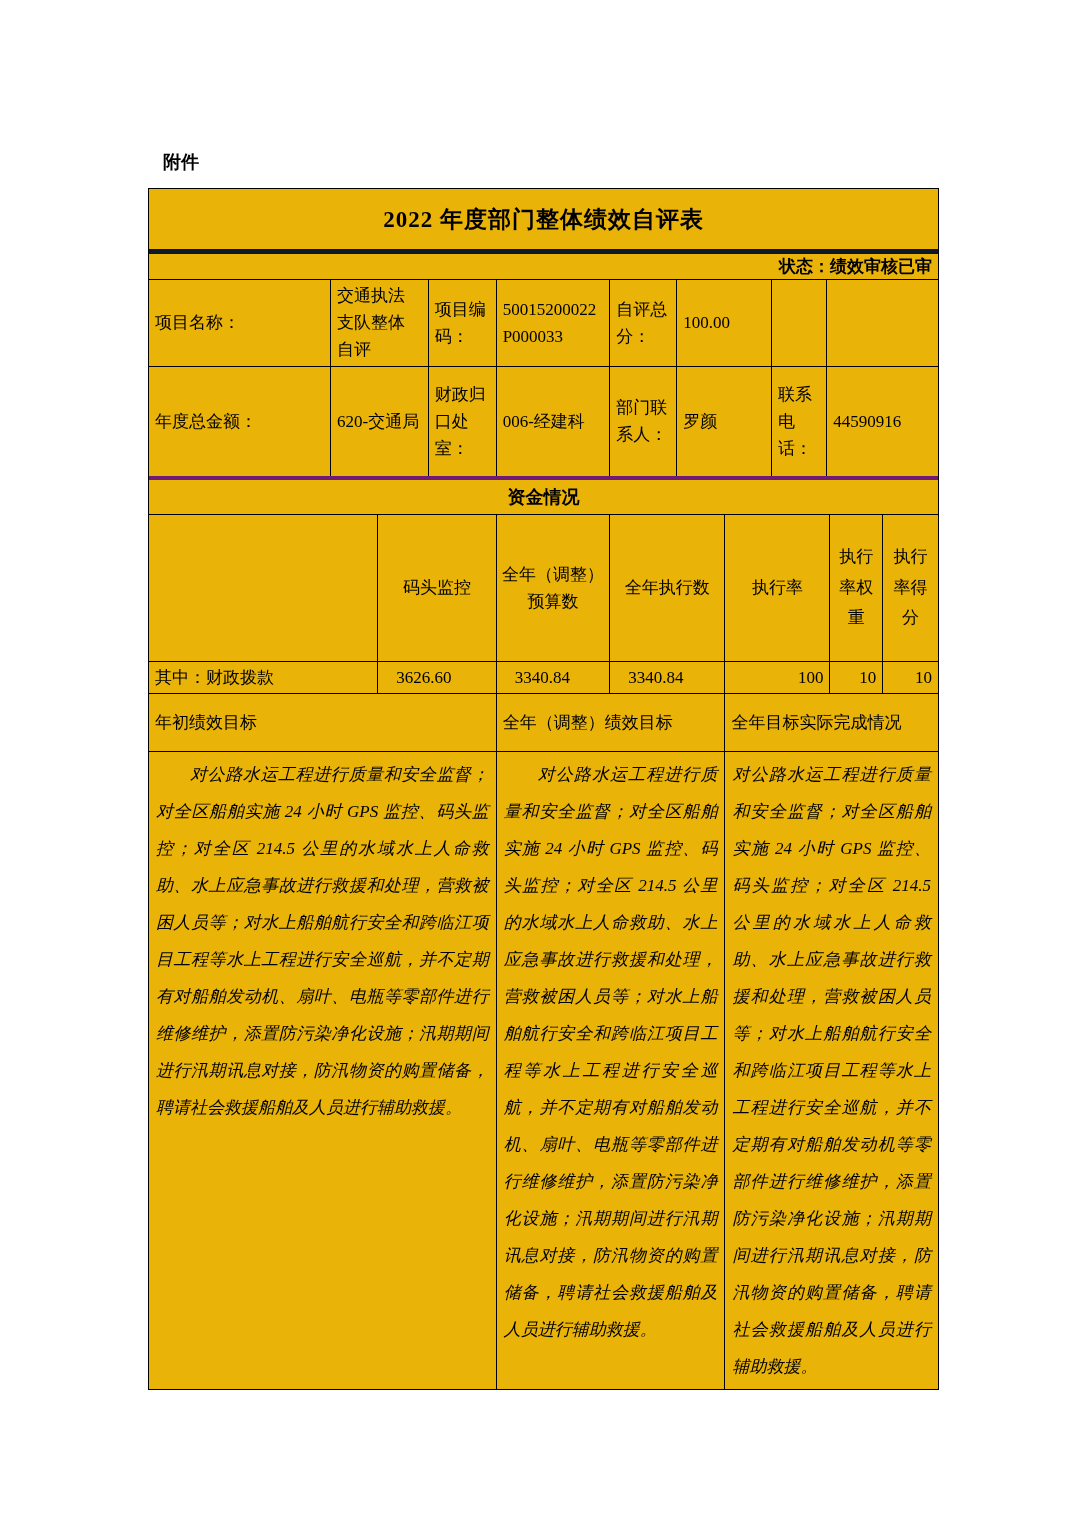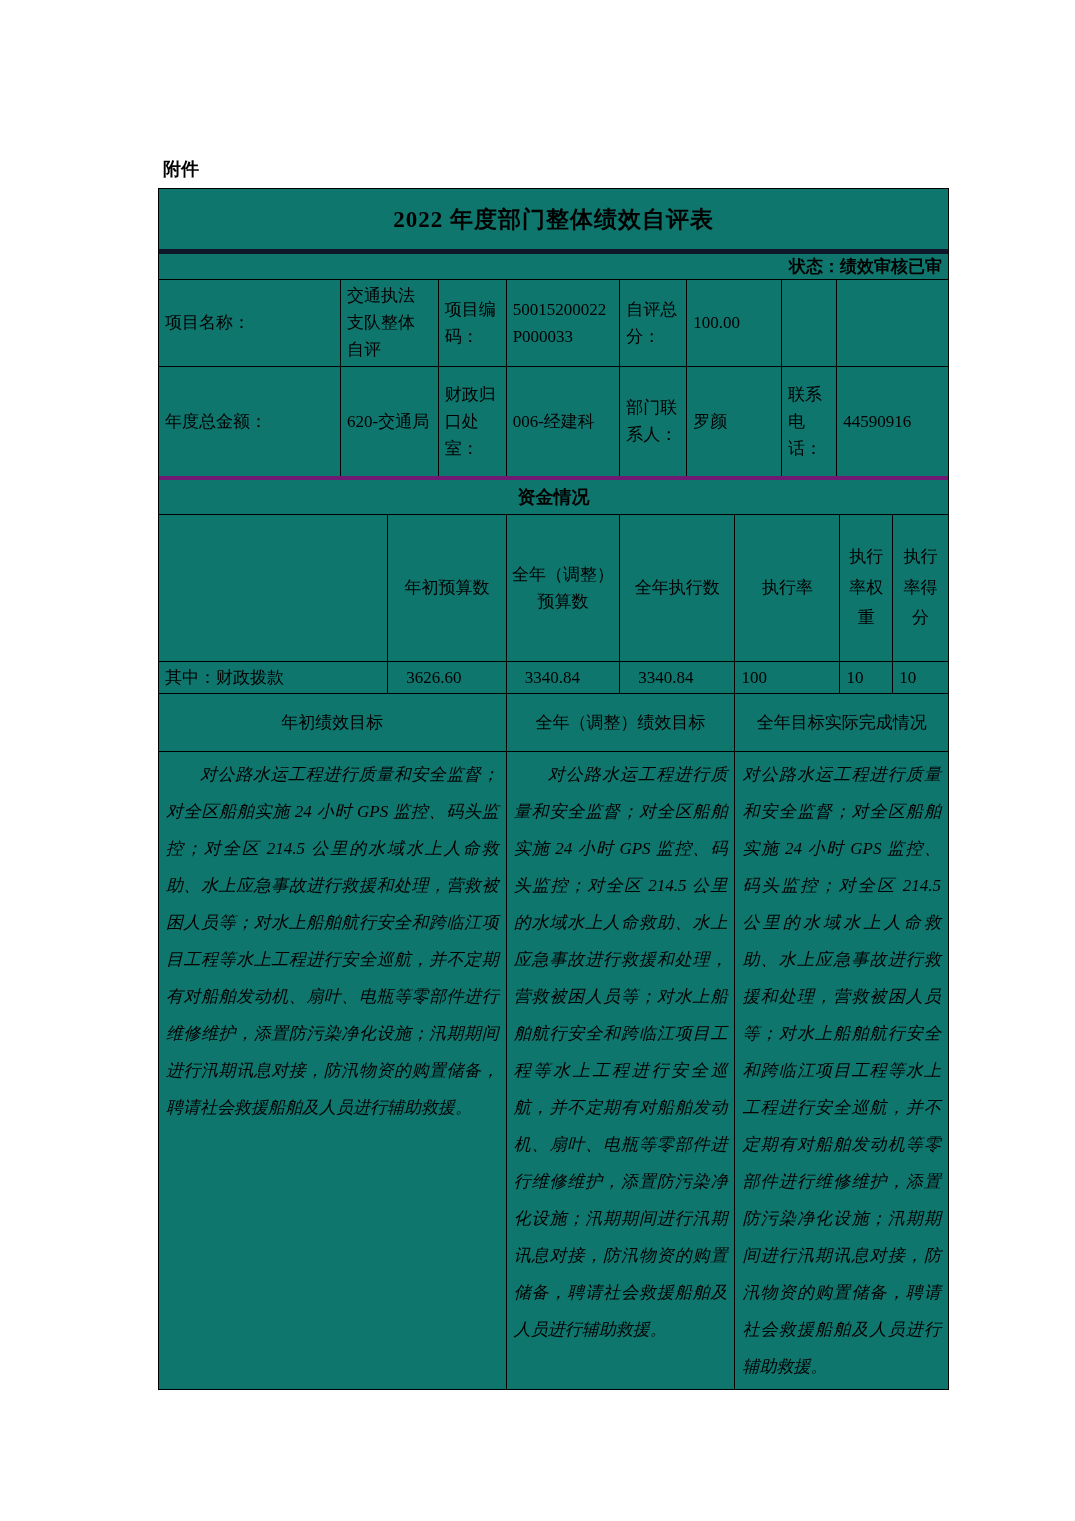--- a/index.html
+++ b/index.html
@@ -4,27 +4,27 @@
 <style>
   * { margin: 0; padding: 0; box-sizing: border-box; }
   html, body { background: #ffffff; }
   body {
     width: 1075px; height: 1521px;
     position: relative;
     font-family: "Liberation Serif", "DejaVu Serif", serif;
     color: #000;
   }
   .attachment {
-    position: absolute; left: 163px; top: 157px;
+    position: absolute; left: 163px; top: 150px;
     font-size: 18px; font-weight: bold;
   }
   .doc {
-    position: absolute; left: 158px; top: 188px; width: 791px;
+    position: absolute; left: 148px; top: 188px; width: 791px;
     border: 1px solid #000;
-    background: #0f766e;
+    background: #eab308;
   }
   .title-row {
     height: 60px; display: flex; align-items: center; justify-content: center;
   }
   .title-row h1 { font-size: 23px; font-weight: bold; letter-spacing: 1px; }
   .status-row {
     height: 30px; border-top: 5px solid #0f172a;
     display: flex; align-items: center; justify-content: flex-end;
     font-weight: bold; font-size: 17px; padding-right: 6px; font-family: Liberation Serif, serif;
   }
@@ -50,23 +50,23 @@
   .info-table tr.r2 td { height: 110px; }
   .info-table td.code-val { word-break: break-all; }
   
   .funding-table tr.head td {
     height: 147px; text-align: center; padding: 2px 4px;
   }
   .funding-table td.vheader { word-break: break-all; line-height: 1.8; padding: 2px 12px; }
   .funding-table tr.data td { height: 30px; }
   .funding-table tr.data2 td { height: 27px; }
   .funding-table td.num { text-align: left; padding-left: 18px; }
-  .funding-table td.cnum { text-align: left; }
+  .funding-table td.cnum { text-align: right; }
   
-  .goals-table tr.head td { height: 58px; text-align: center; font-family: Liberation Serif, serif; }
+  .goals-table tr.head td { height: 58px; text-align: left; font-family: Liberation Serif, serif; }
   .goals-table tr.content td {
     height: 565px; vertical-align: top; padding: 4px 7px;
     text-align: justify; line-height: 37px; font-style: italic;
   }
   .goals-table p.indent { text-indent: 2em; }
 </style>
 </head>
 <body>
 
 <div class="attachment">附件</div>
@@ -122,21 +122,21 @@
         <col style="width:15%">
         <col style="width:14.4%">
         <col style="width:14.6%">
       <col style="width:13.3%">
         <col style="width:6.7%">
         <col style="width:7%">
     </colgroup>
     <tbody>
         <tr class="head">
       <td></td>
-      <td>年初预算数</td>
+      <td>码头监控</td>
       <td>全年（调整）预算数</td>
       <td>全年执行数</td>
       <td>执行率</td>
       <td class="vheader">执行率权重</td>
       <td class="vheader">执行率得分</td>
     </tr>
     <tr class="data data2">
       <td>其中：财政拨款</td>
       <td class="num">3626.60</td>
       <td class="num">3340.84</td>

